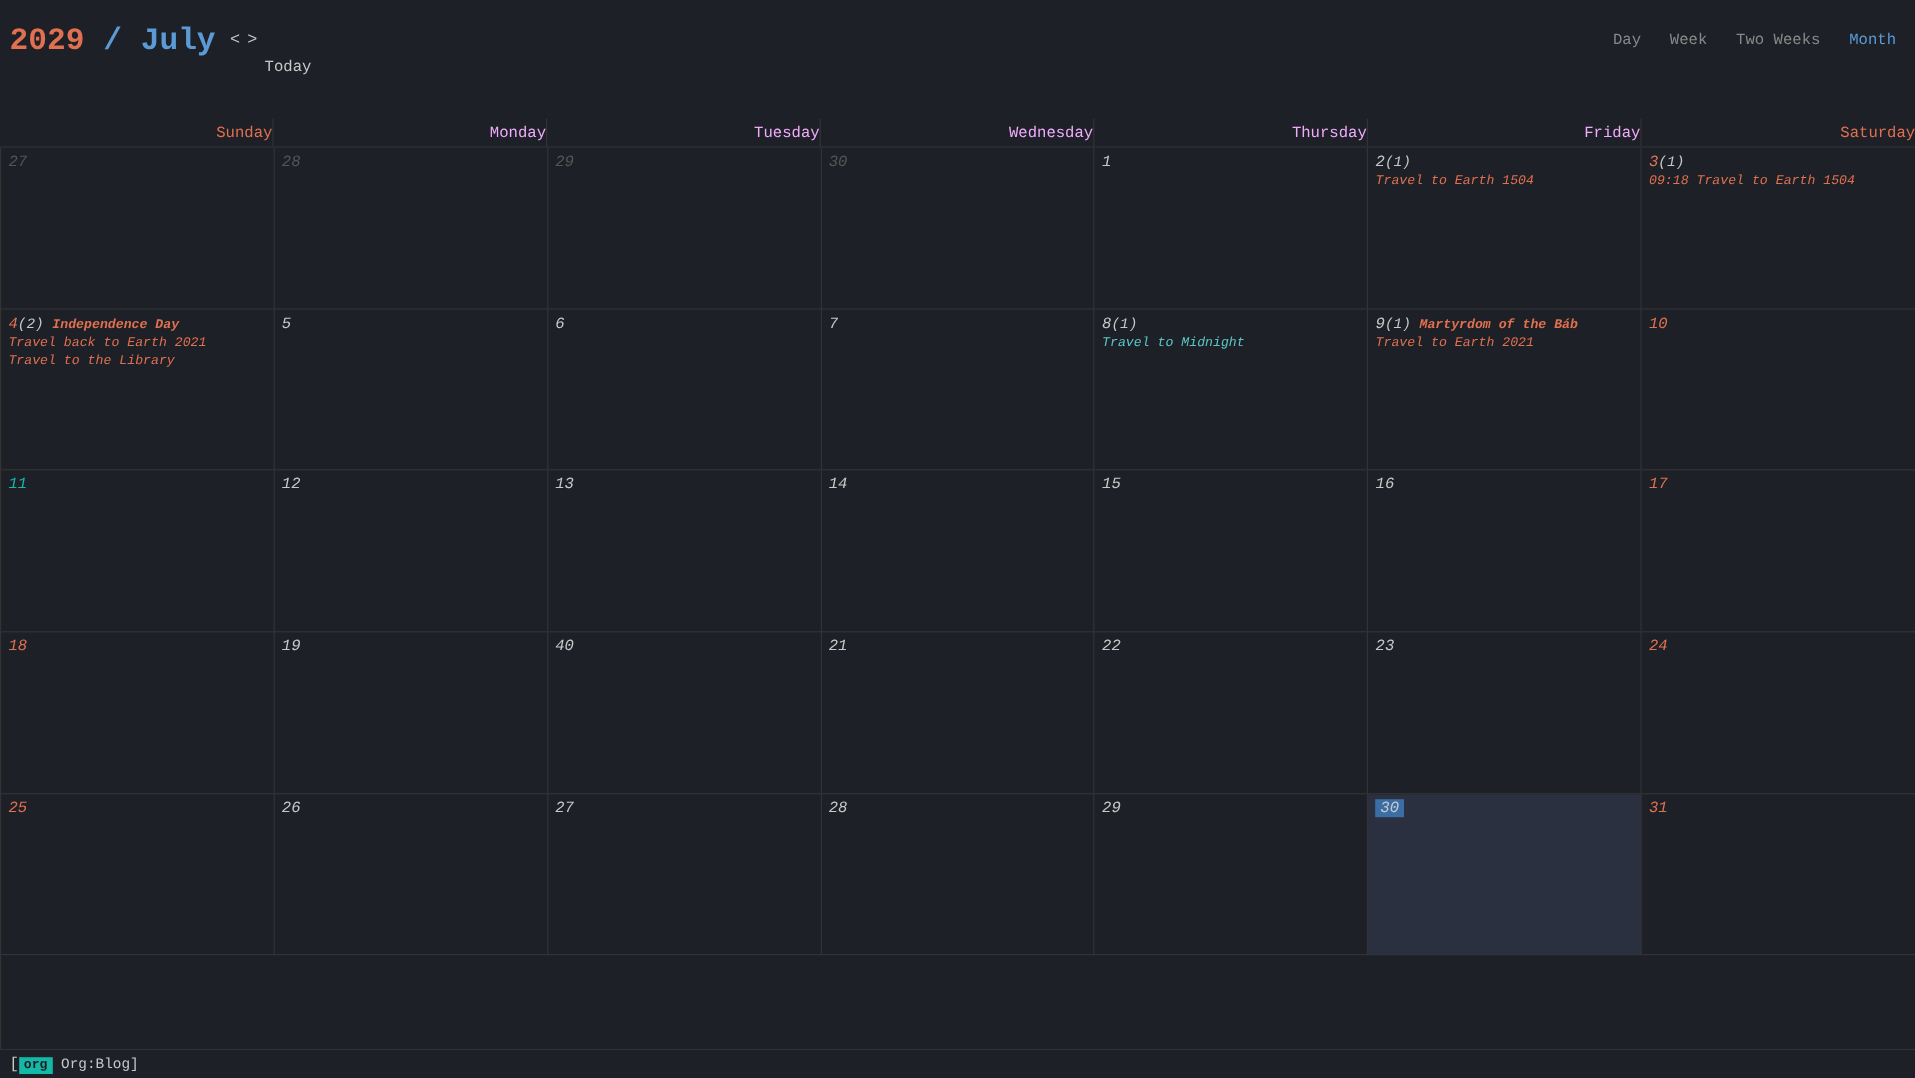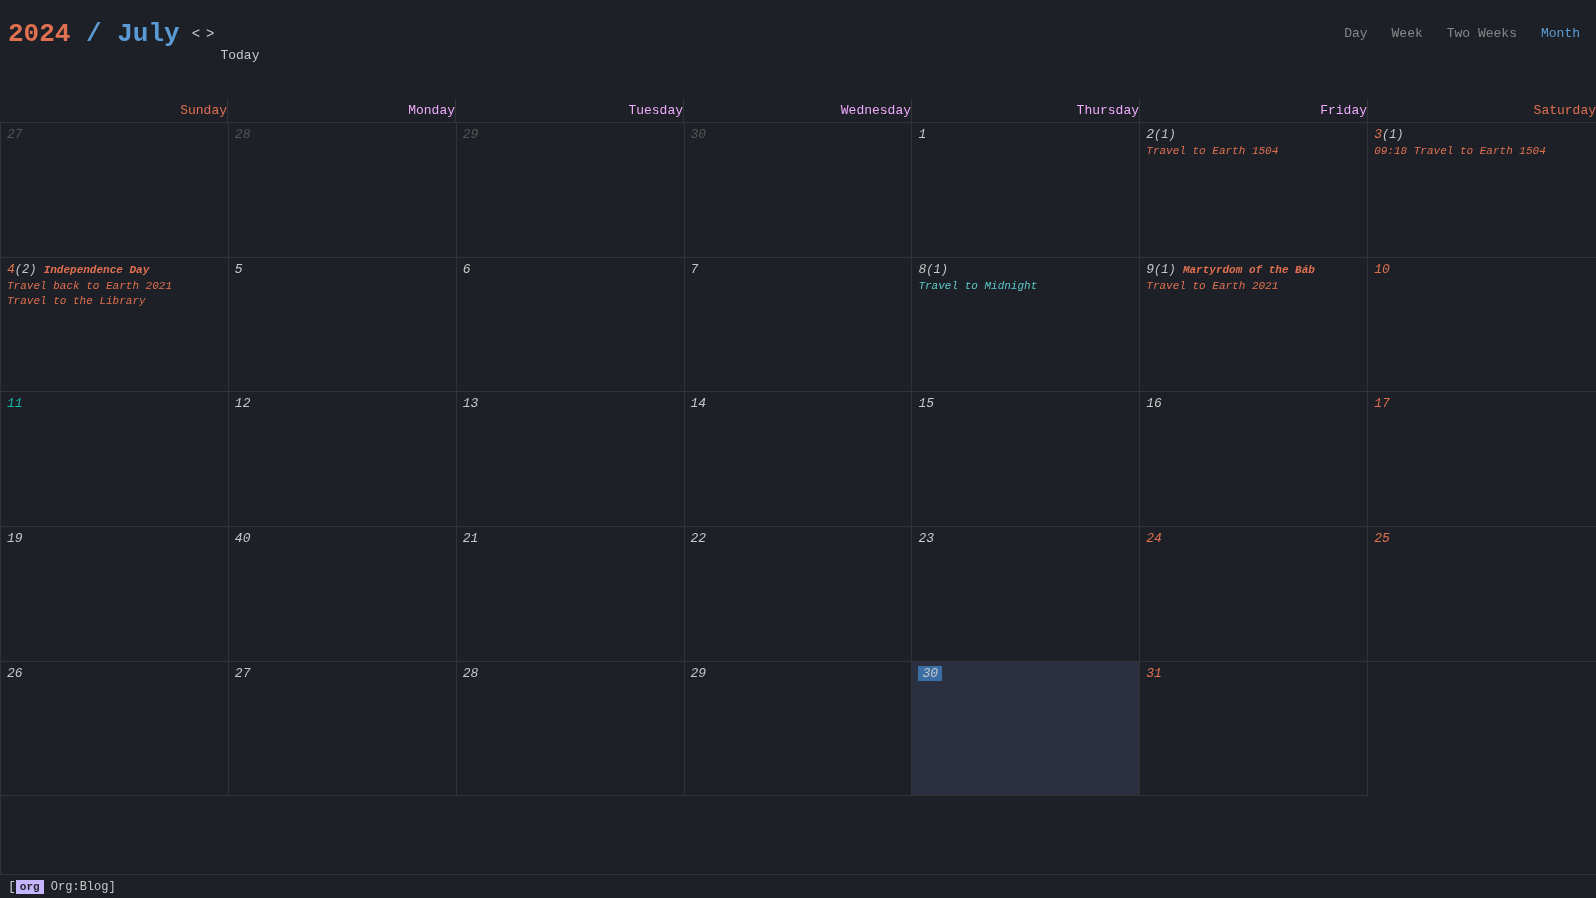--- a/index.html
+++ b/index.html
@@ -130,37 +130,37 @@
     #footer {
       position: fixed;
       bottom: 0;
       left: 0;
       padding: 4px 8px;
       background: #1e2027;
       border-top: 1px solid #333;
       width: 100%;
     }
     .footer-tag {
-      background: #c4b5fd;
+      background: #14b8a6;
       color: #1e2027;
       font-size: 11px;
       padding: 1px 4px;
       font-weight: bold;
     }
     .footer-label {
       color: #c8c8c8;
       font-size: 12px;
     }
   </style>
 </head>
 <body>
 
 <div id="header">
   <div id="title">
-    <span>2024</span> / <span style="color:#5b9bd5">July</span>
+    <span>2029</span> / <span style="color:#5b9bd5">July</span>
   </div>
   <div id="nav-buttons">
     <button class="nav-btn">&lt;</button>
     <button class="nav-btn">&gt;</button>
     <button id="today-btn" class="nav-btn">Today</button>
   </div>
   <div id="view-switcher">
     <button class="view-btn">Day</button>
     <button class="view-btn">Week</button>
     <button class="view-btn">Two Weeks</button>
@@ -245,20 +245,23 @@
   <div class="cal-cell weekday">
     <span class="day-num">15</span>
   </div>
   <div class="cal-cell weekday">
     <span class="day-num">16</span>
   </div>
   <div class="cal-cell saturday">
     <span class="day-num" style="color:#e07050">17</span>
   </div>
 
+  <div class="cal-cell sunday">
+    <span class="day-num" style="color:#e07050">18</span>
+  </div>
   <div class="cal-cell weekday">
     <span class="day-num">19</span>
   </div>
   <div class="cal-cell weekday">
     <span class="day-num">40</span>
   </div>
   <div class="cal-cell weekday">
     <span class="day-num">21</span>
   </div>
   <div class="cal-cell weekday">

